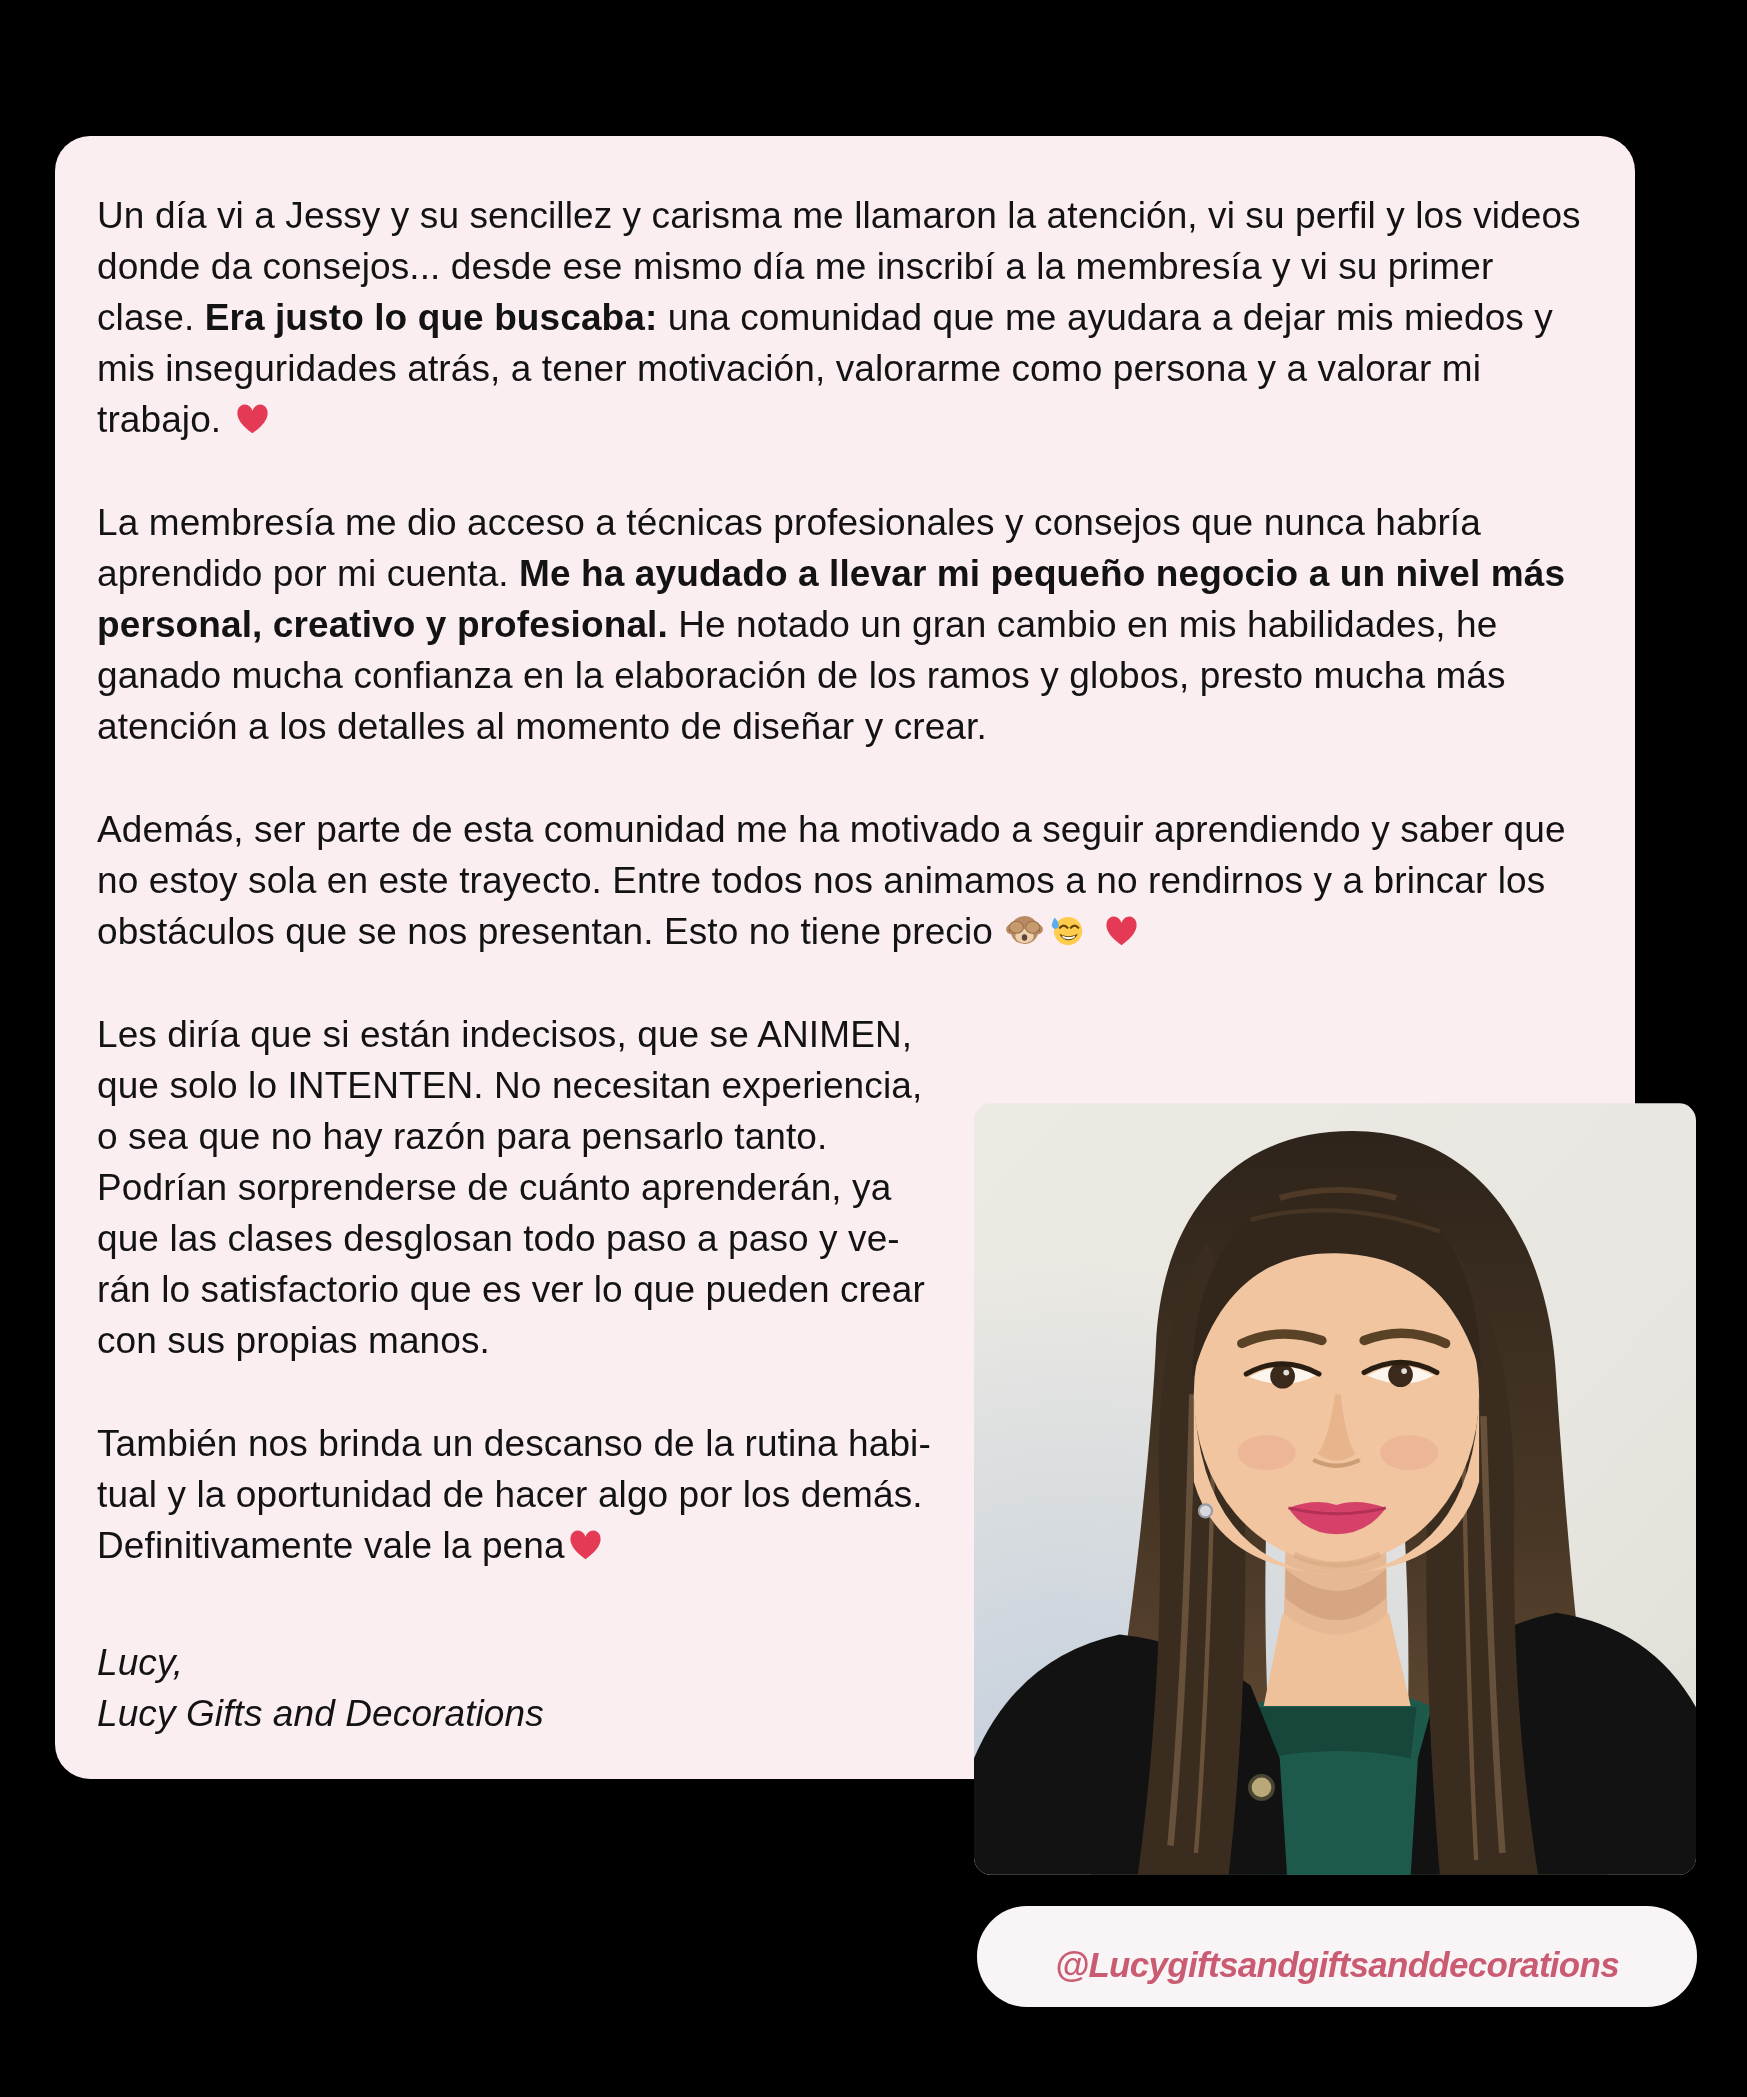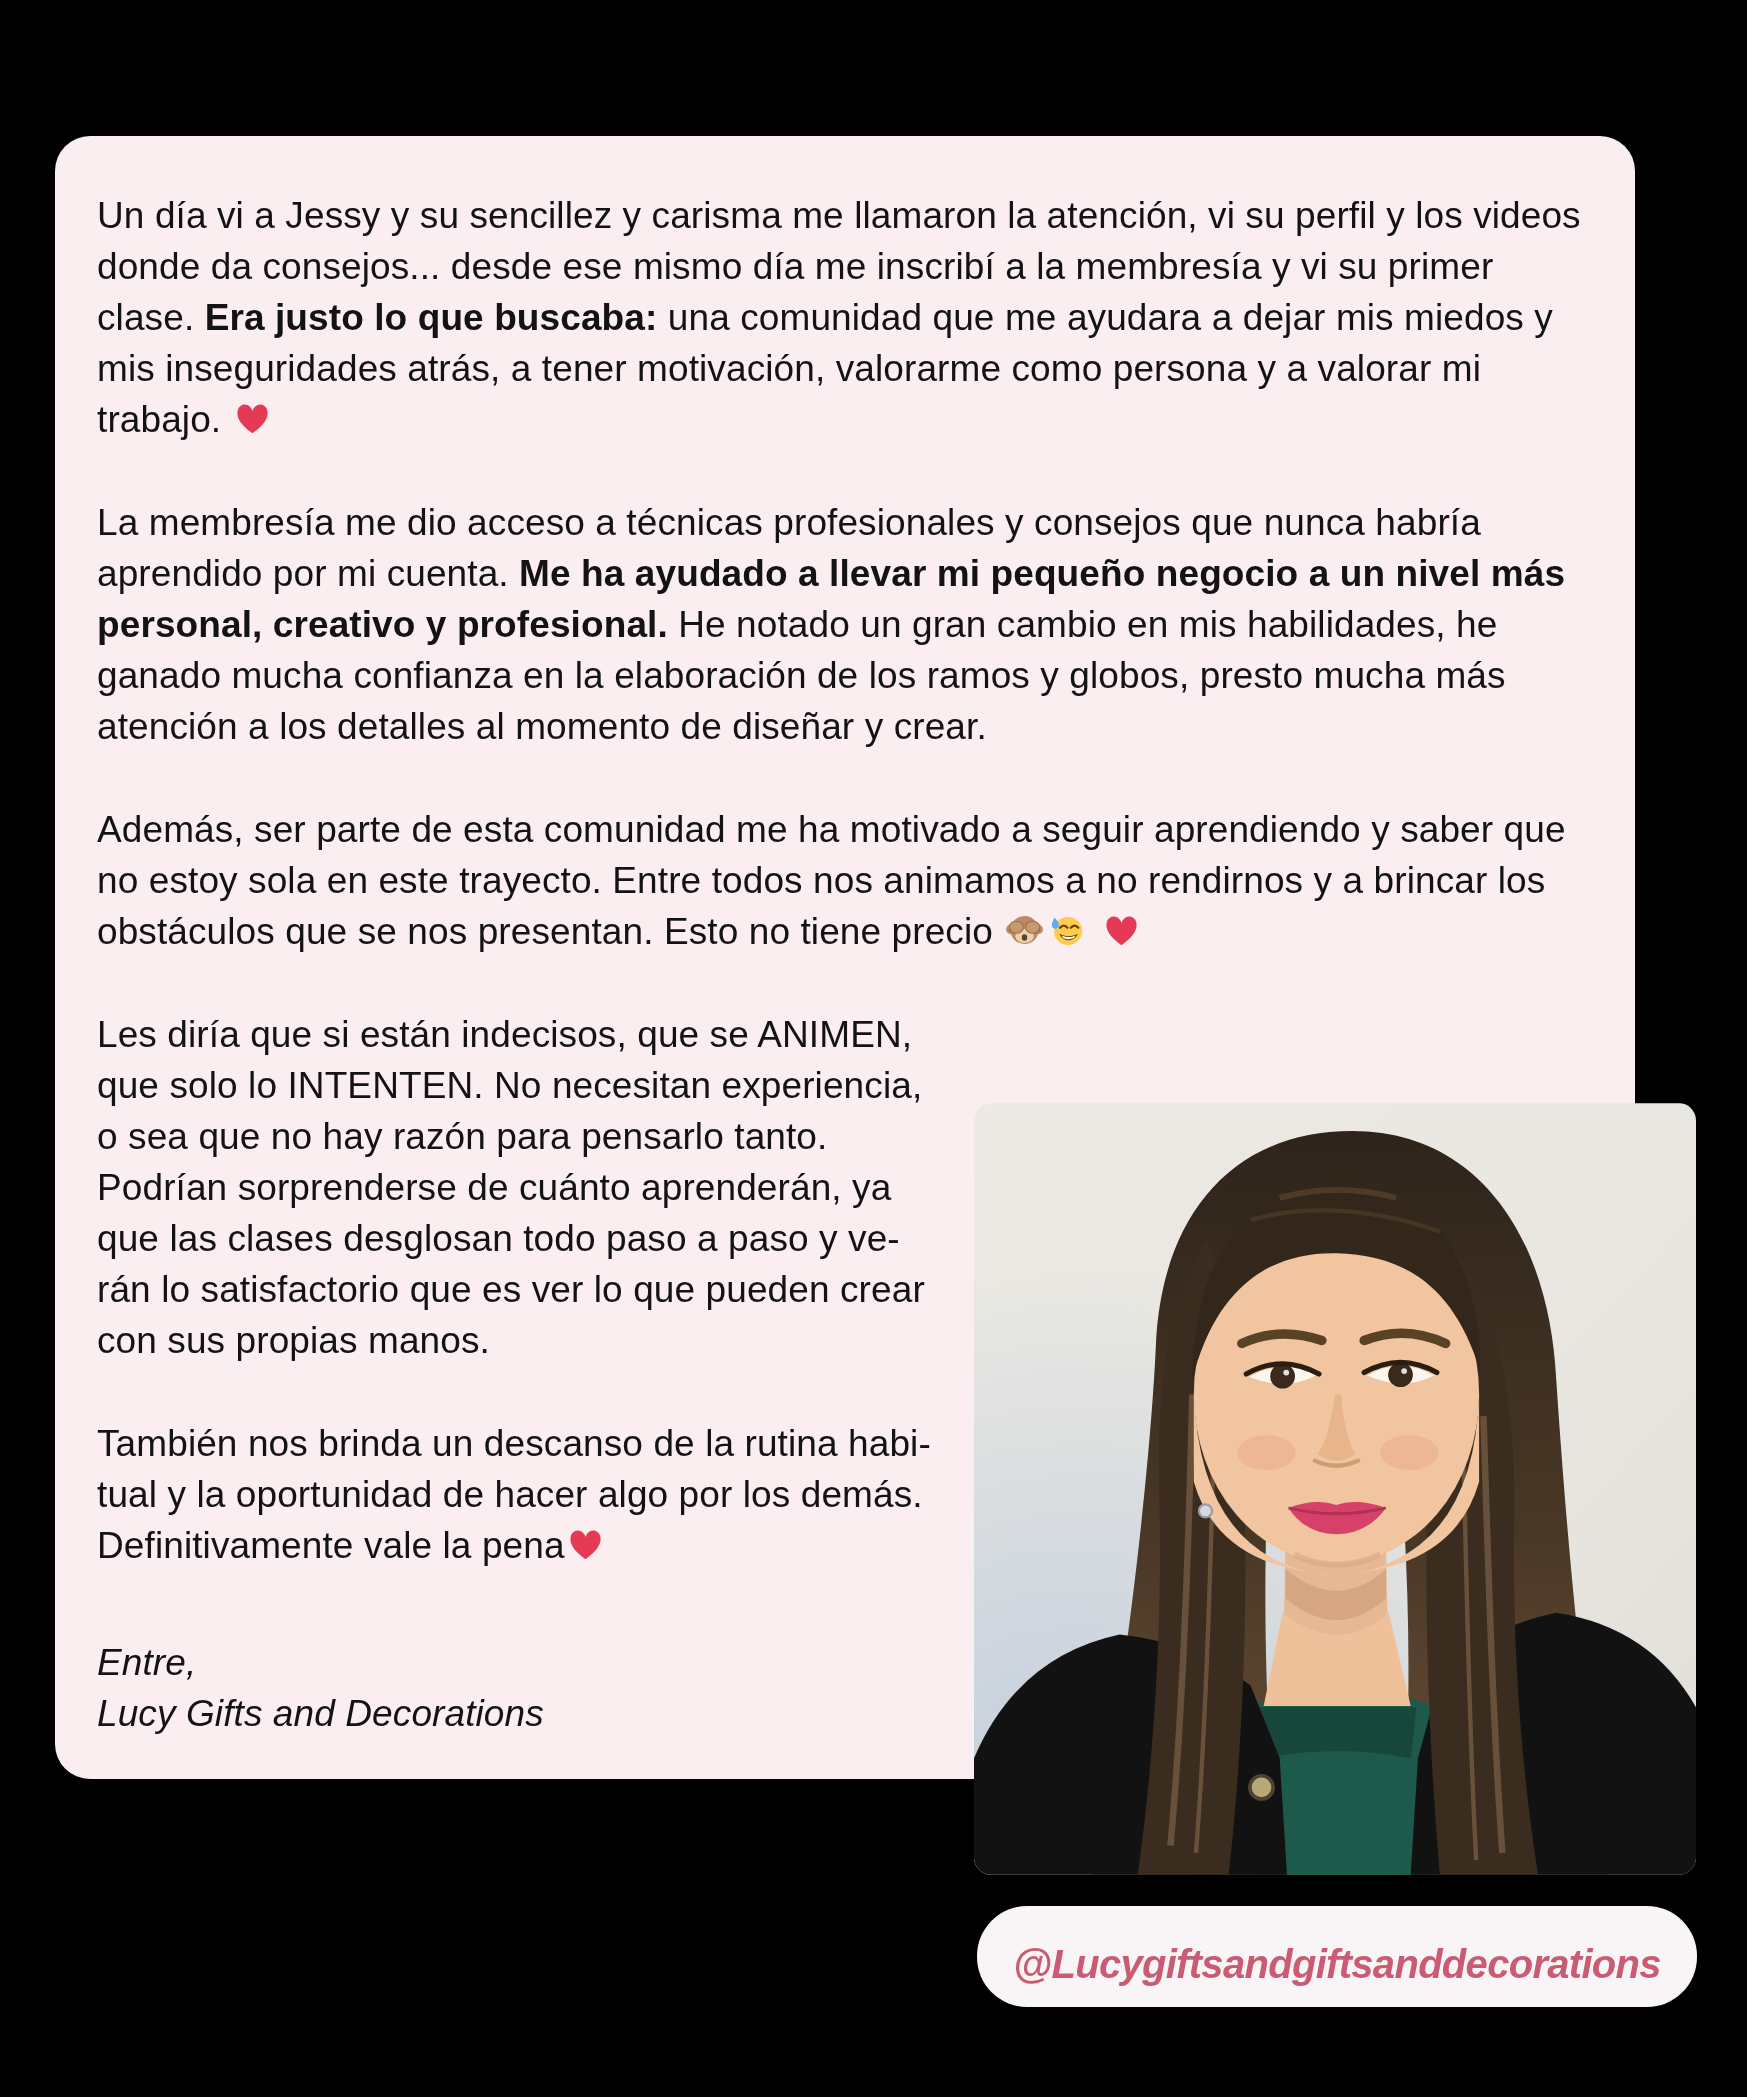--- a/index.html
+++ b/index.html
@@ -52,21 +52,21 @@
     left:977px; top:1906px;
     width:720px; height:101px;
     border-radius:50px;
     background: var(--badgebg,#F9F5F6);
     display:flex; align-items:center; justify-content:center;
     z-index:3;
   }
   .handle {
     font-style:italic;
     font-weight:700;
-    font-size:40px;
+    font-size:35px;
     letter-spacing:-0.7px;
     color: var(--badgetext,#C95C72);
     white-space:nowrap;
     margin-top:16px;
   }
   .defs-hidden { position:absolute; width:0; height:0; overflow:hidden; }
 </style>
 </head>
 <body>
 
@@ -112,21 +112,21 @@
           <use href="#em-heart"></use>
         </svg></p>
     <p class="para">
       <span class="photo-spacer"></span>
       <span><span>Les diría que si están indecisos, que se ANIMEN, que solo lo INTENTEN. No necesitan experiencia, o sea que no hay razón para pensarlo tanto. Podrían sorprenderse de cuánto aprenderán, ya que las clases desglosan todo paso a paso y ve­rán lo satisfactorio que es ver lo que pueden crear con sus propias manos.</span></span>
     </p>
     <p class="para"><span>También nos brinda un descanso de la rutina habi­tual y la oportunidad de hacer algo por los demás. Definitivamente vale la pena</span><svg class="emoji" viewBox="0 0 54 54" width="39" height="39">
           <use href="#em-heart"></use>
         </svg></p>
     <p class="para signature">
-      <span>Entre,</span><br>
+      <span>Lucy,</span><br>
       <span>Lucy Gifts and Decorations</span>
     </p>
   </section>
 
   <figure class="photo">
     <svg viewBox="0 0 992 1060">
       <defs>
         <linearGradient id="wall" x1="0" y1="0" x2="1" y2="1">
           <stop offset="0" stop-color="#ECEAE3"></stop>
           <stop offset="0.6" stop-color="#E8E6E0"></stop>

